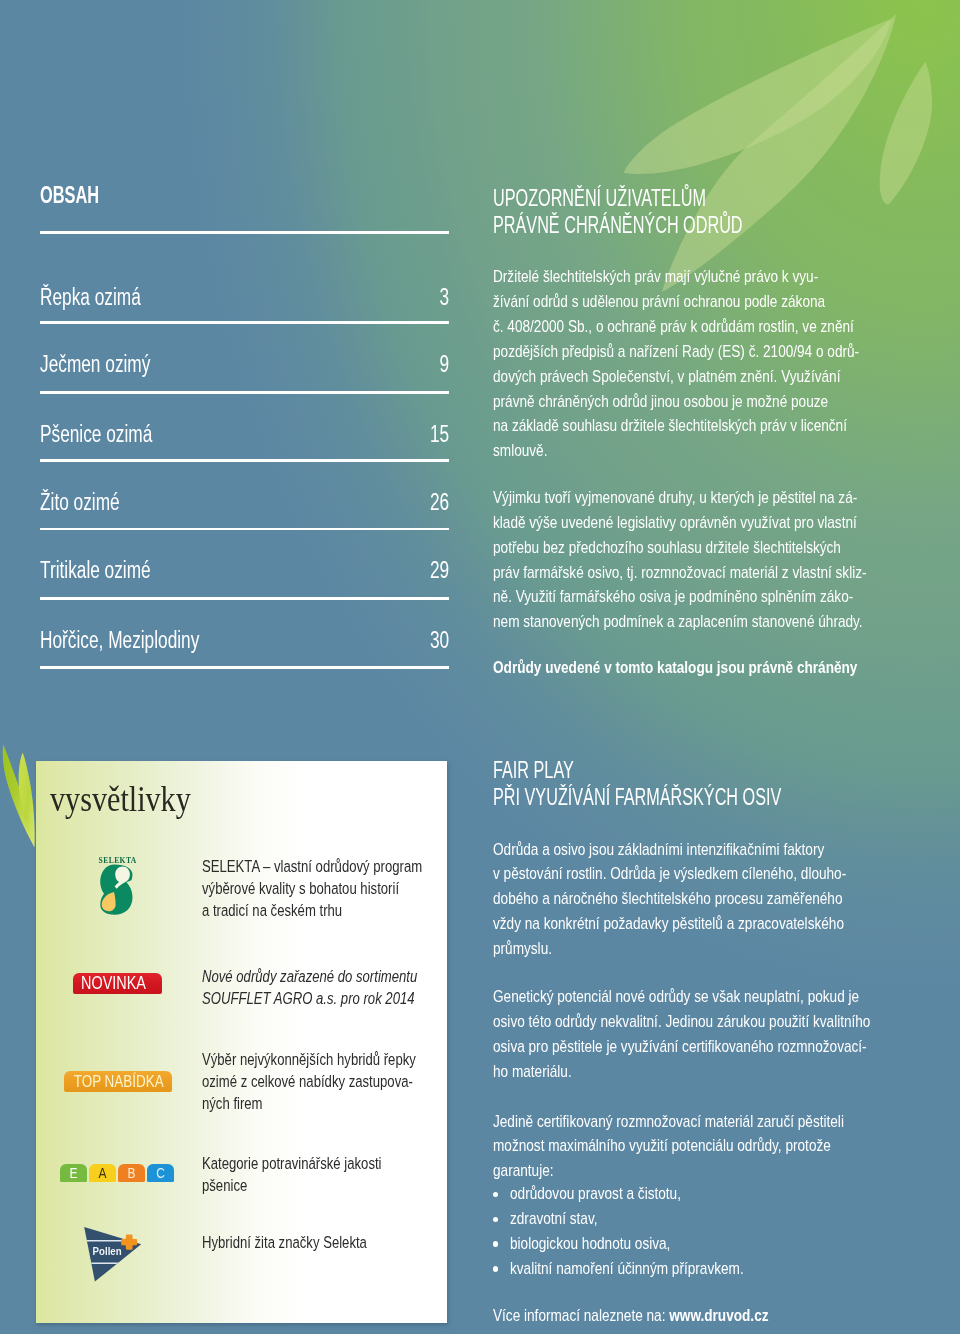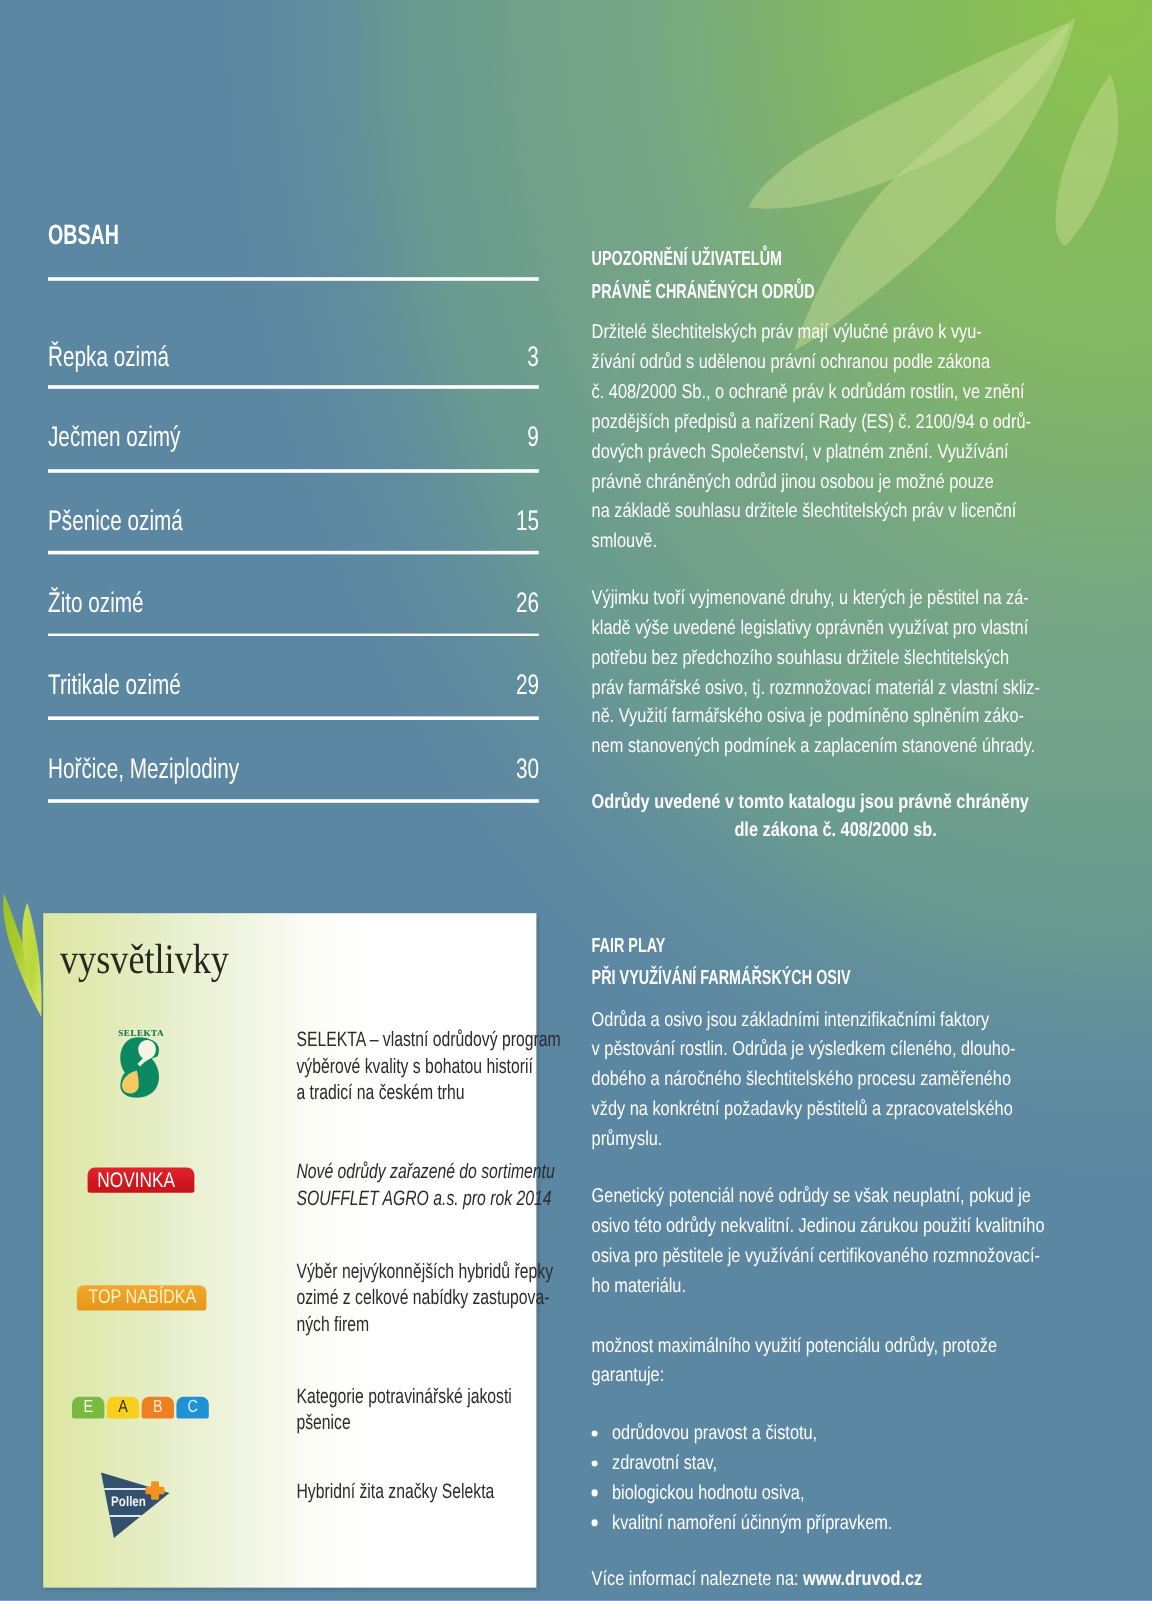--- a/index.html
+++ b/index.html
@@ -29,42 +29,42 @@
   .rule{position:absolute;left:0;width:409px;height:2.6px;background:#fff;}
   .toc-row{position:absolute;left:0;width:409px;height:24px;}
   .toc-row .lbl{position:absolute;left:0;top:0;font-size:23.5px;line-height:23.5px;}
   .toc-row .lbl .cx{transform:scaleX(.735);}
   .toc-row .pg{position:absolute;right:0;top:0;font-size:23.5px;line-height:23.5px;
                text-align:right;}
   .toc-row .pg .cx{transform:scaleX(.735);transform-origin:right top;}
 
   
   .rcol{position:absolute;left:492.6px;top:0;width:400px;color:#fff;}
-  .rhead{position:absolute;left:0;font-size:17px;font-weight:bold;line-height:27.3px;margin-top:17px;}
+  .rhead{position:absolute;left:0;font-size:23px;font-weight:normal;line-height:27.3px;}
   .rhead .cx{transform:scaleX(.705);}
   .rbody{position:absolute;left:0;font-size:16.6px;line-height:24.85px;}
   .rbody .cx{transform:scaleX(.82);}
   .rbody.bold{font-weight:bold;text-align:center;}
 
   .bullets{position:absolute;left:0;font-size:16.6px;line-height:24.85px;color:#fff;}
   .bullets .row{position:relative;height:24.85px;}
   .bullets .dot{position:absolute;left:0px;top:9.5px;width:5.4px;height:5.4px;
                 border-radius:50%;background:#fff;}
   .bullets .btxt{position:absolute;left:17px;top:0;}
   .bullets .cx{transform:scaleX(.82);}
 
   
   .card{position:absolute;left:36px;top:761px;width:411px;height:562px;
         background:linear-gradient(90deg,#d9e89b 0%,#dee7a5 2.4%,#e5edc4 21.9%,#f1f5e3 41.4%,#fbfcf6 53.5%,#fff 65.7%,#fff 100%);
         box-shadow:1px 2px 4px rgba(20,40,60,.28);}
   .card-title{position:absolute;left:50px;top:784px;font-family:"Liberation Serif",serif;
               font-size:35px;line-height:32.2px;color:#282821;}
   .card-title .cx{transform:scaleX(.862);}
 
-  .ltext{position:absolute;font-size:17.4px;line-height:22.05px;color:#2b2b2b;margin-left:45px;}
+  .ltext{position:absolute;font-size:17.4px;line-height:22.05px;color:#2b2b2b;}
   .ltext .cx{transform:scaleX(.755);}
   .ltext sup{font-size:.62em;vertical-align:.42em;}
 
   .badge{position:absolute;color:#fff;text-align:left;font-size:17.6px;}
   .badge .cx{transform:scaleX(.82);transform-origin:center top;display:block;}
   .grade{position:absolute;width:27.1px;height:18px;line-height:18px;text-align:center;
          font-size:14.6px;border-radius:6px 6px 1.5px 1.5px;color:#fff;}
 </style>
 </head>
 <body>
@@ -164,41 +164,41 @@
     <div class="rbody" style="top:486.1px" id="np2">
         <div><span class="cx">Výjimku tvoří vyjmenované druhy, u kterých je pěstitel na zá-</span></div>
         <div><span class="cx">kladě výše uvedené legislativy oprávněn využívat pro vlastní</span></div>
         <div><span class="cx">potřebu bez předchozího souhlasu držitele šlechtitelských</span></div>
         <div><span class="cx">práv farmářské osivo, tj. rozmnožovací materiál z vlastní skliz-</span></div>
         <div><span class="cx">ně. Využití farmářského osiva je podmíněno splněním záko-</span></div>
         <div><span class="cx">nem stanovených podmínek a zaplacením stanovené úhrady.</span></div>
       </div>
     <div class="rbody bold" style="top:655.6px" id="np3">
         <div><span class="cx">Odrůdy uvedené v tomto katalogu jsou právně chráněny</span></div>
-        <div><span class="cx">dle zákona č. 408/2000 sb.</span></div>
       </div>
 
     <div class="rhead" style="top:756.9px">
       <div><span class="cx">FAIR PLAY</span></div>
       <div><span class="cx">PŘI VYUŽÍVÁNÍ FARMÁŘSKÝCH OSIV</span></div>
     </div>
     <div class="rbody" style="top:837.5px" id="fp1">
         <div><span class="cx">Odrůda a osivo jsou základními intenzifikačními faktory</span></div>
         <div><span class="cx">v pěstování rostlin. Odrůda je výsledkem cíleného, dlouho-</span></div>
         <div><span class="cx">dobého a náročného šlechtitelského procesu zaměřeného</span></div>
         <div><span class="cx">vždy na konkrétní požadavky pěstitelů a zpracovatelského</span></div>
         <div><span class="cx">průmyslu.</span></div>
       </div>
     <div class="rbody" style="top:985.2px" id="fp2">
         <div><span class="cx">Genetický potenciál nové odrůdy se však neuplatní, pokud je</span></div>
         <div><span class="cx">osivo této odrůdy nekvalitní. Jedinou zárukou použití kvalitního</span></div>
         <div><span class="cx">osiva pro pěstitele je využívání certifikovaného rozmnožovací-</span></div>
         <div><span class="cx">ho materiálu.</span></div>
       </div>
     <div class="rbody" style="top:1109.6px" id="fp3">
+        <div><span class="cx">Jedině certifikovaný rozmnožovací materiál zaručí pěstiteli</span></div>
         <div><span class="cx">možnost maximálního využití potenciálu odrůdy, protože</span></div>
         <div><span class="cx">garantuje:</span></div>
       </div>
     <div class="bullets" style="top:1182.2px" id="fpb">
         <div class="row">
           <span class="dot"></span>
           <span class="btxt"><span class="cx">odrůdovou pravost a čistotu,</span></span>
         </div>
         <div class="row">
           <span class="dot"></span>

